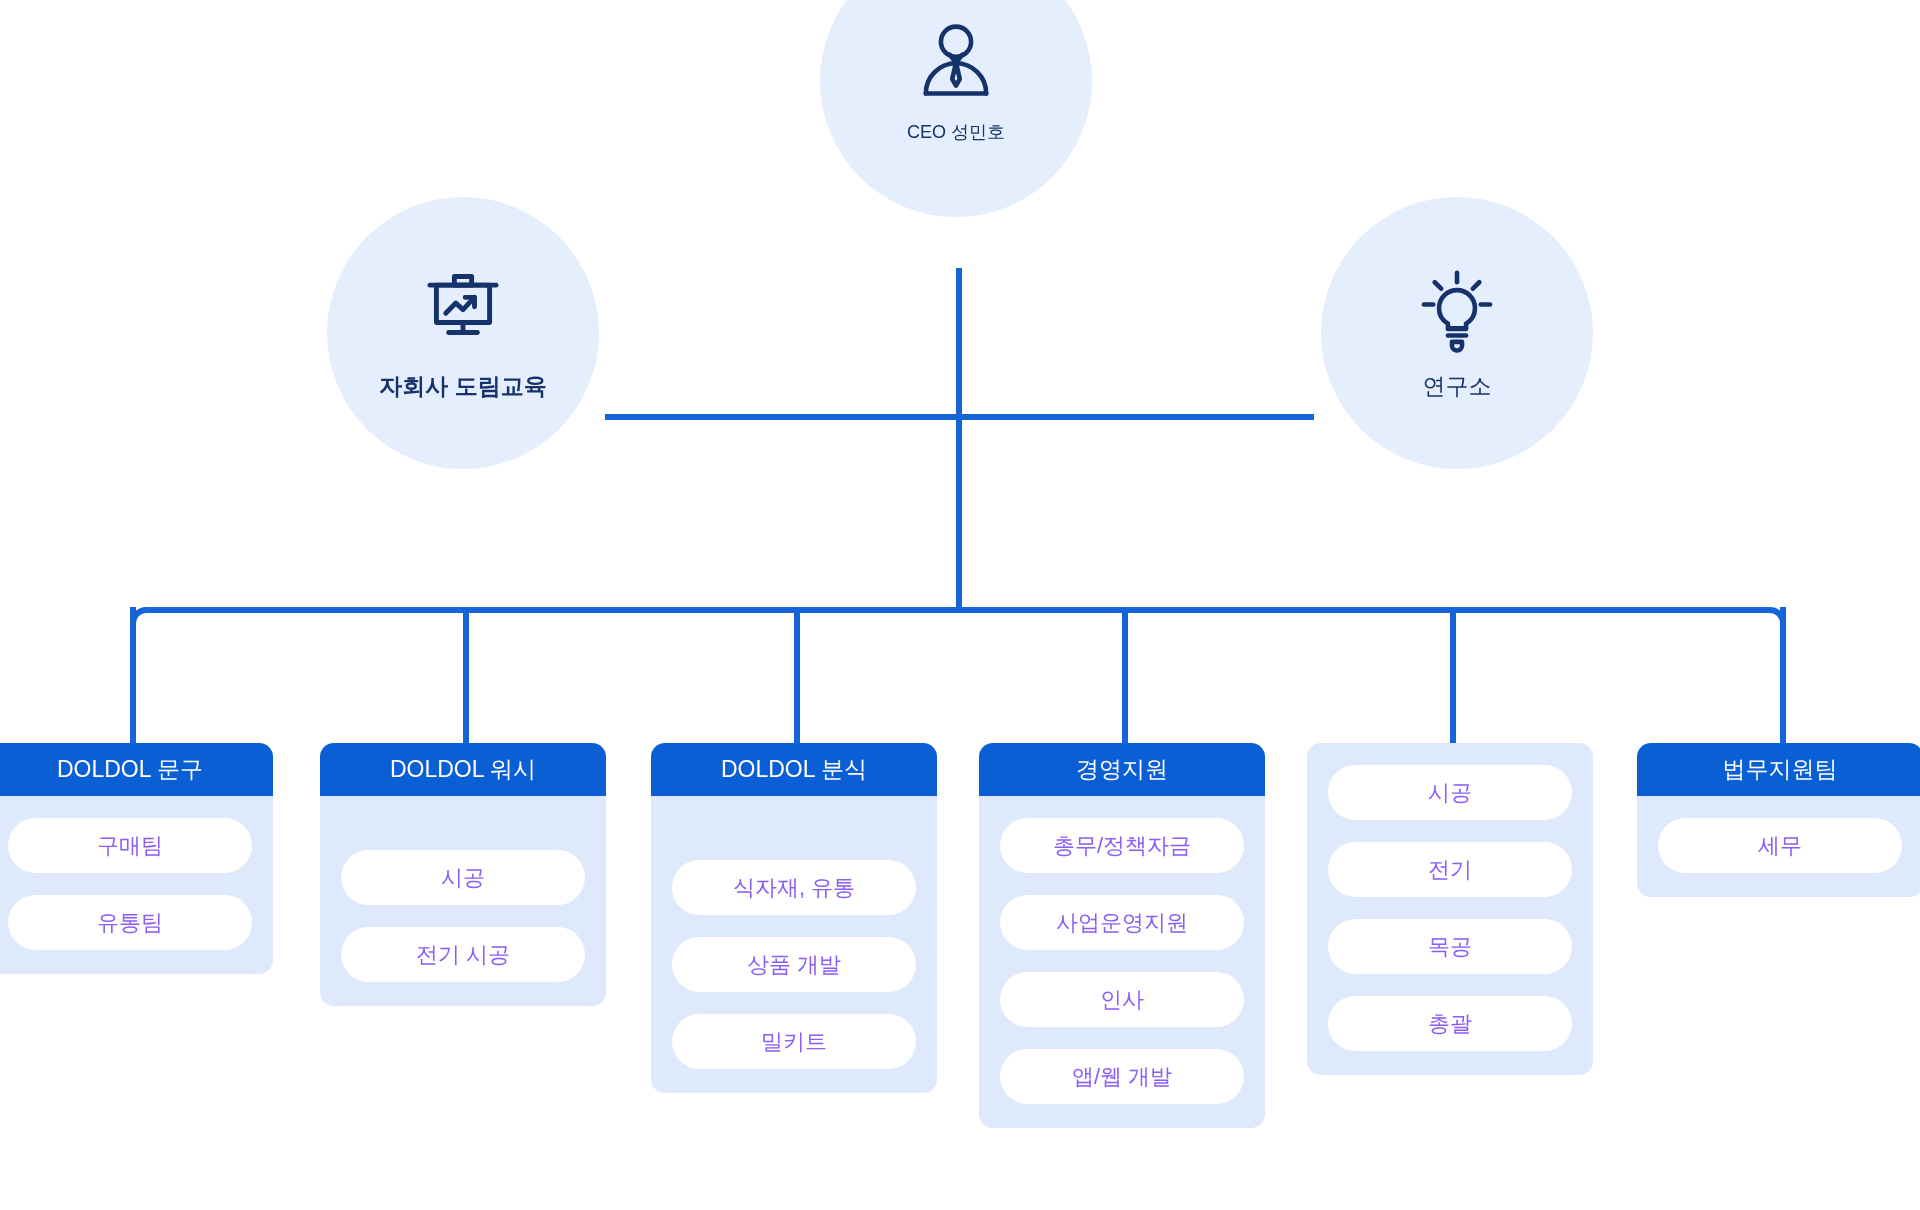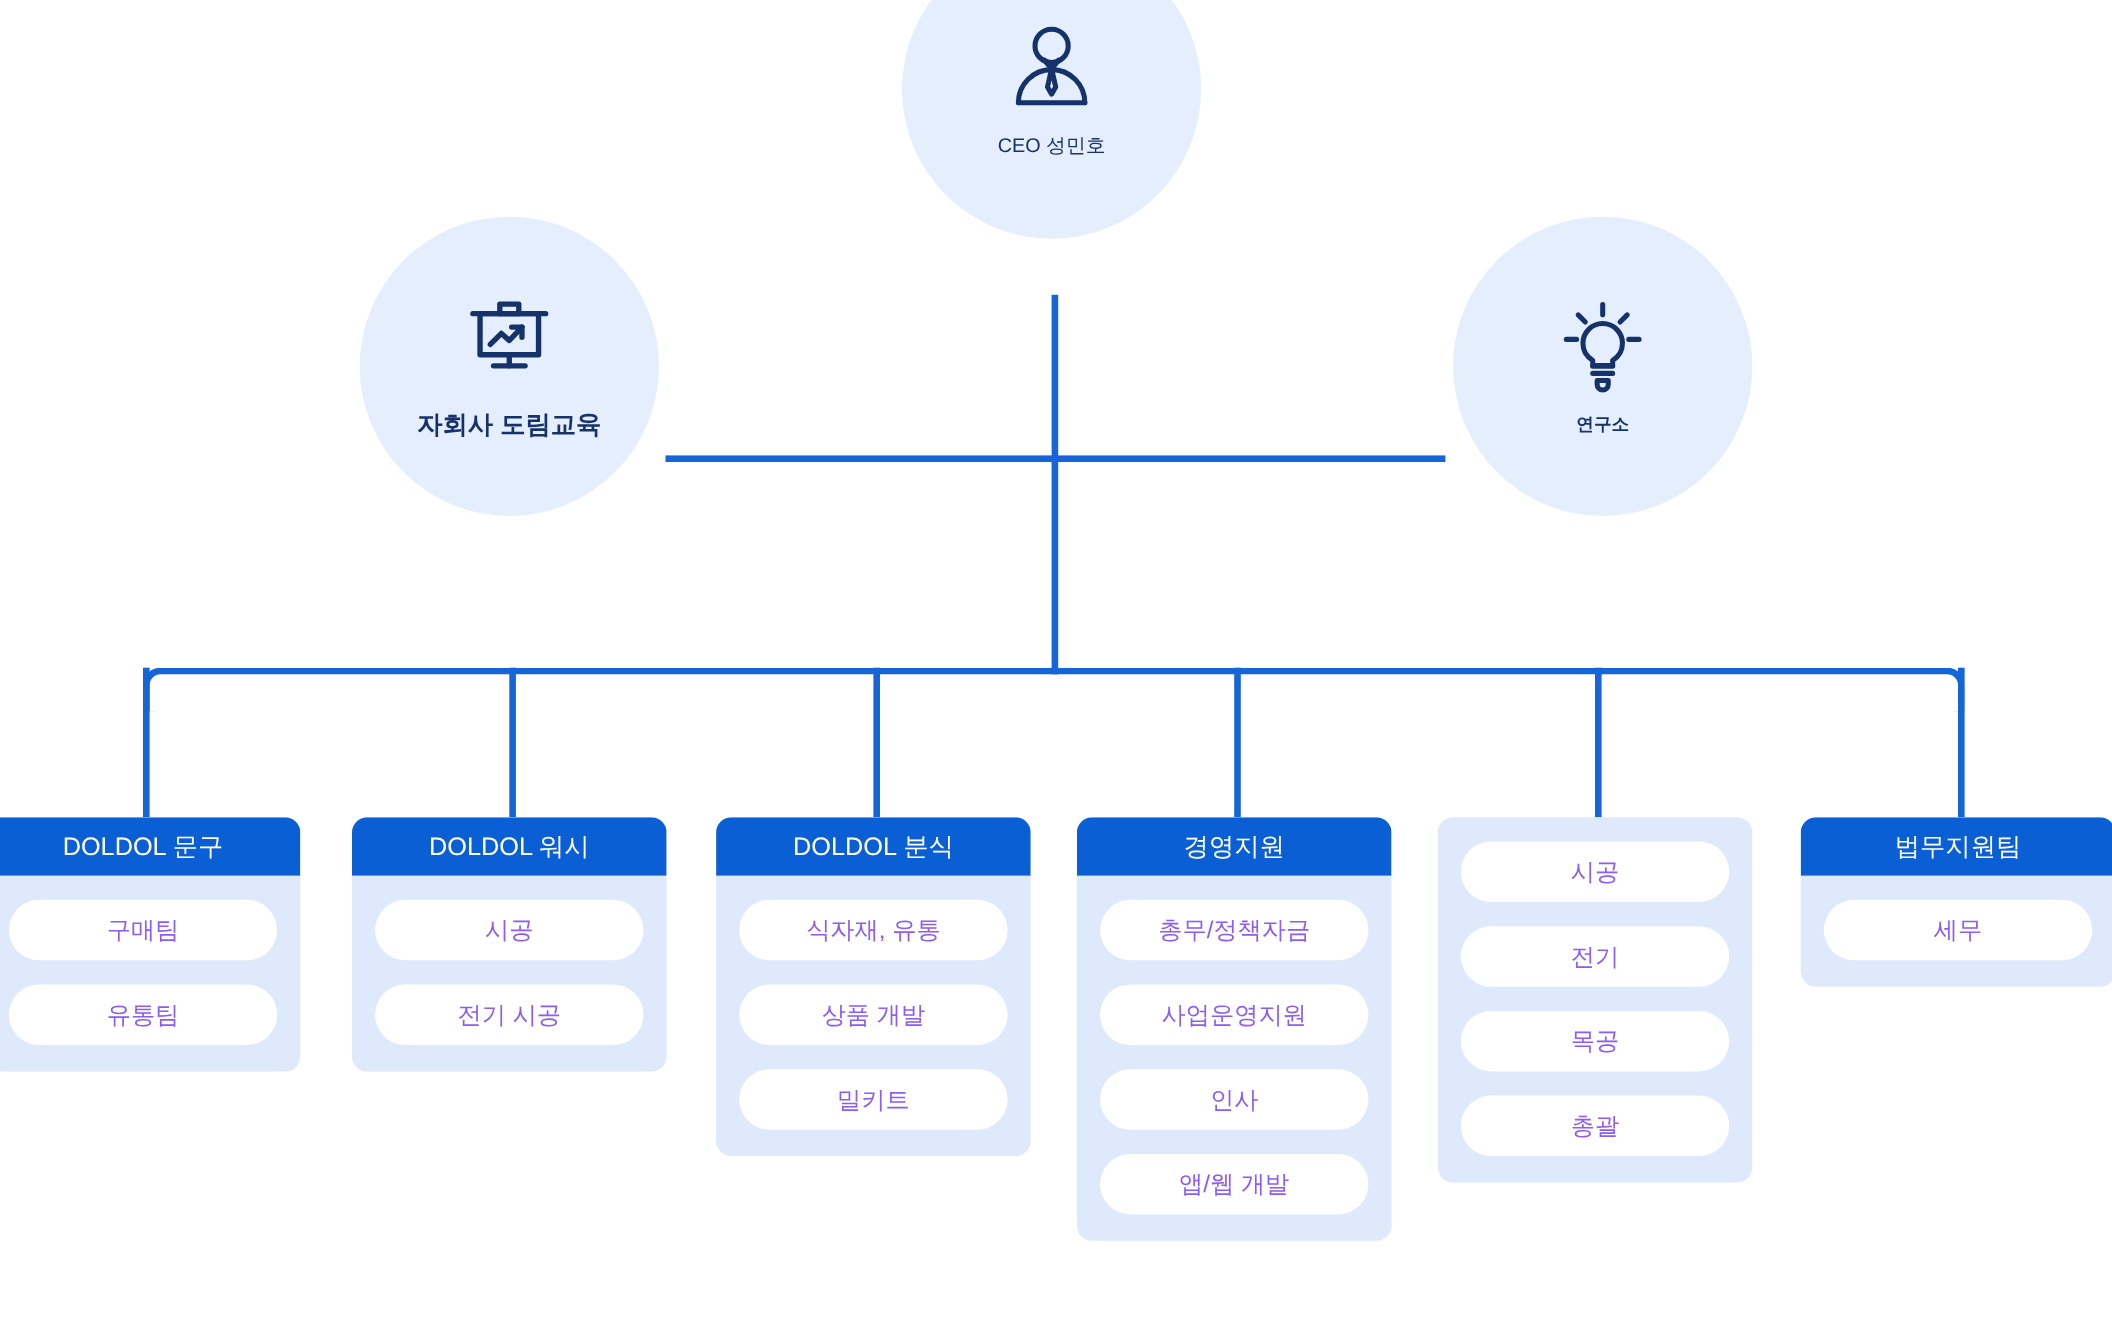--- a/index.html
+++ b/index.html
@@ -102,22 +102,22 @@
     margin-top: 16px;
   }
 
   #lab-node {
     left: 1321px;
     top: 197px;
     width: 272px;
     height: 272px;
   }
   #lab-node .node-label {
-    font-size: 16px;
-    font-weight: 700;
+    font-size: 23px;
+    font-weight: 400;
     margin-top: 16px;
   }
 
   
   .dept-card {
     position: absolute;
     top: 743px;
     width: 286px;
     background: #deeafb;
     border-radius: 14px;
@@ -216,28 +216,28 @@
   </div>
 
   <div id="dept-layer">
       <div class="dept-card" style="left: -13px;">
         <div class="dept-head">DOLDOL 문구</div>
         <div class="dept-body">
           <div class="dept-pill">구매팀</div>
           <div class="dept-pill">유통팀</div>
         </div>
       </div>
-      <div class="dept-card" style="left: 320px;">
+      <div class="dept-card" style="left: 320px; gap: 32px;">
         <div class="dept-head">DOLDOL 워시</div>
         <div class="dept-body">
           <div class="dept-pill">시공</div>
           <div class="dept-pill">전기 시공</div>
         </div>
       </div>
-      <div class="dept-card" style="left: 651px;">
+      <div class="dept-card" style="left: 651px; gap: 42px;">
         <div class="dept-head">DOLDOL 분식</div>
         <div class="dept-body">
           <div class="dept-pill">식자재, 유통</div>
           <div class="dept-pill">상품 개발</div>
           <div class="dept-pill">밀키트</div>
         </div>
       </div>
       <div class="dept-card" style="left: 979px;">
         <div class="dept-head">경영지원</div>
         <div class="dept-body">

